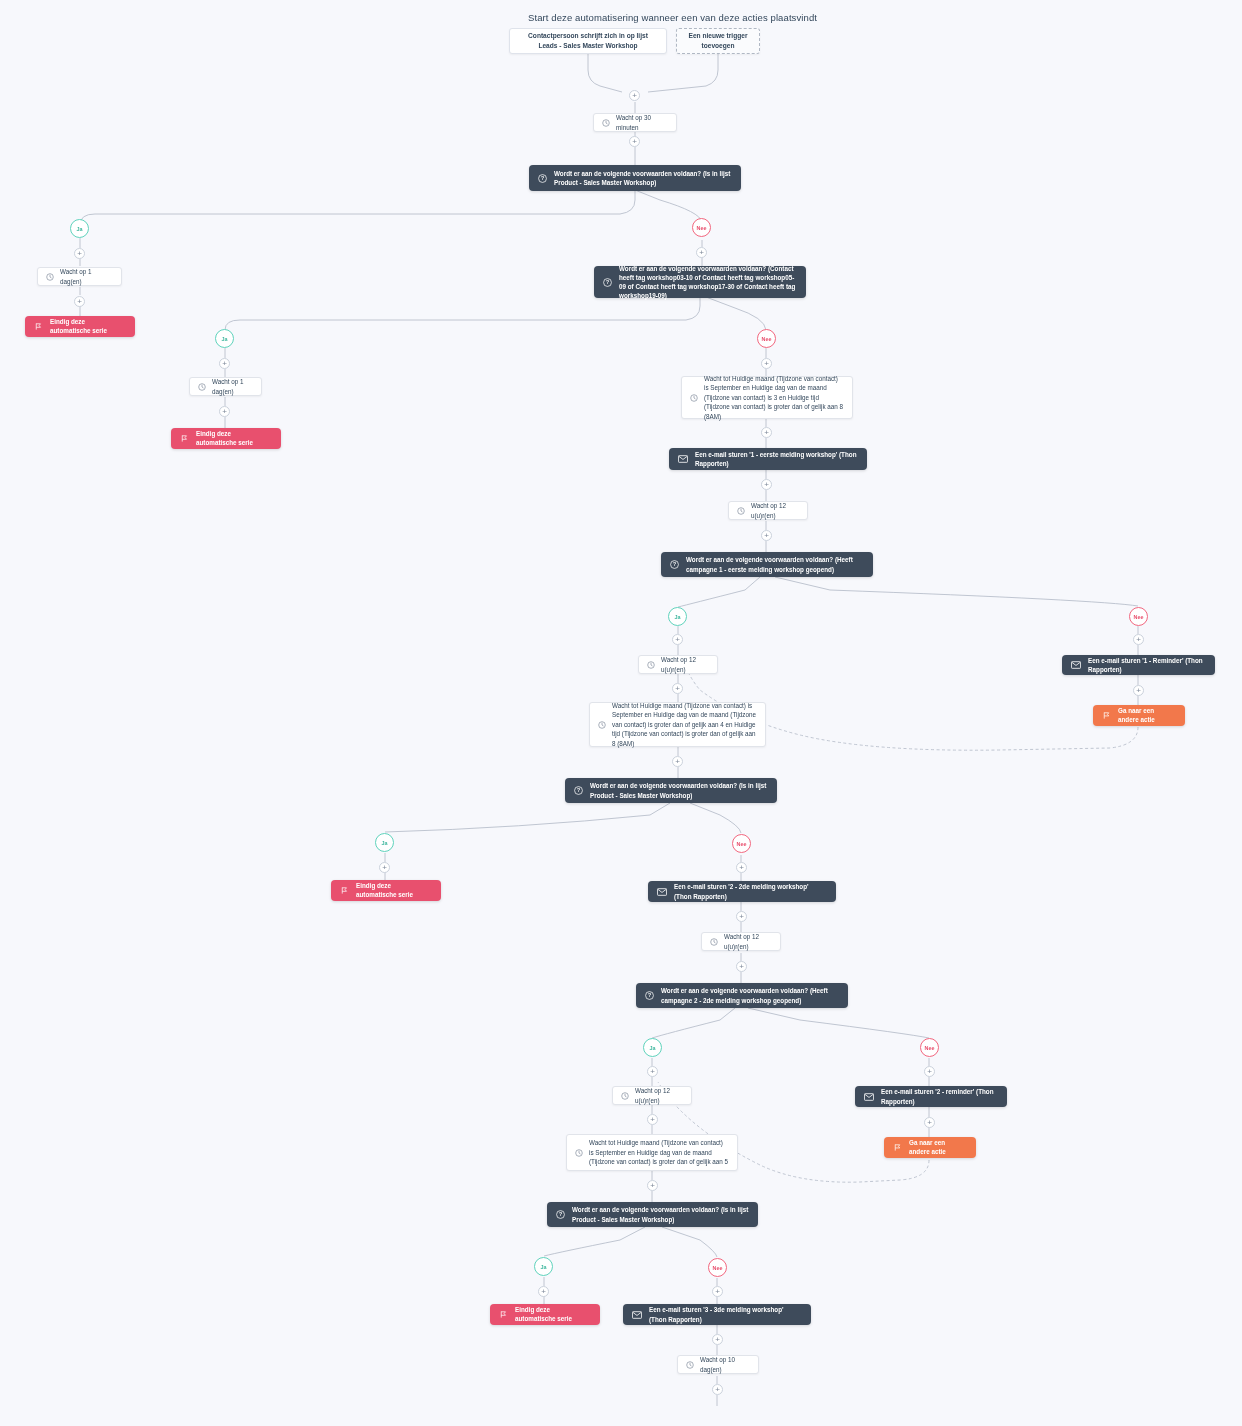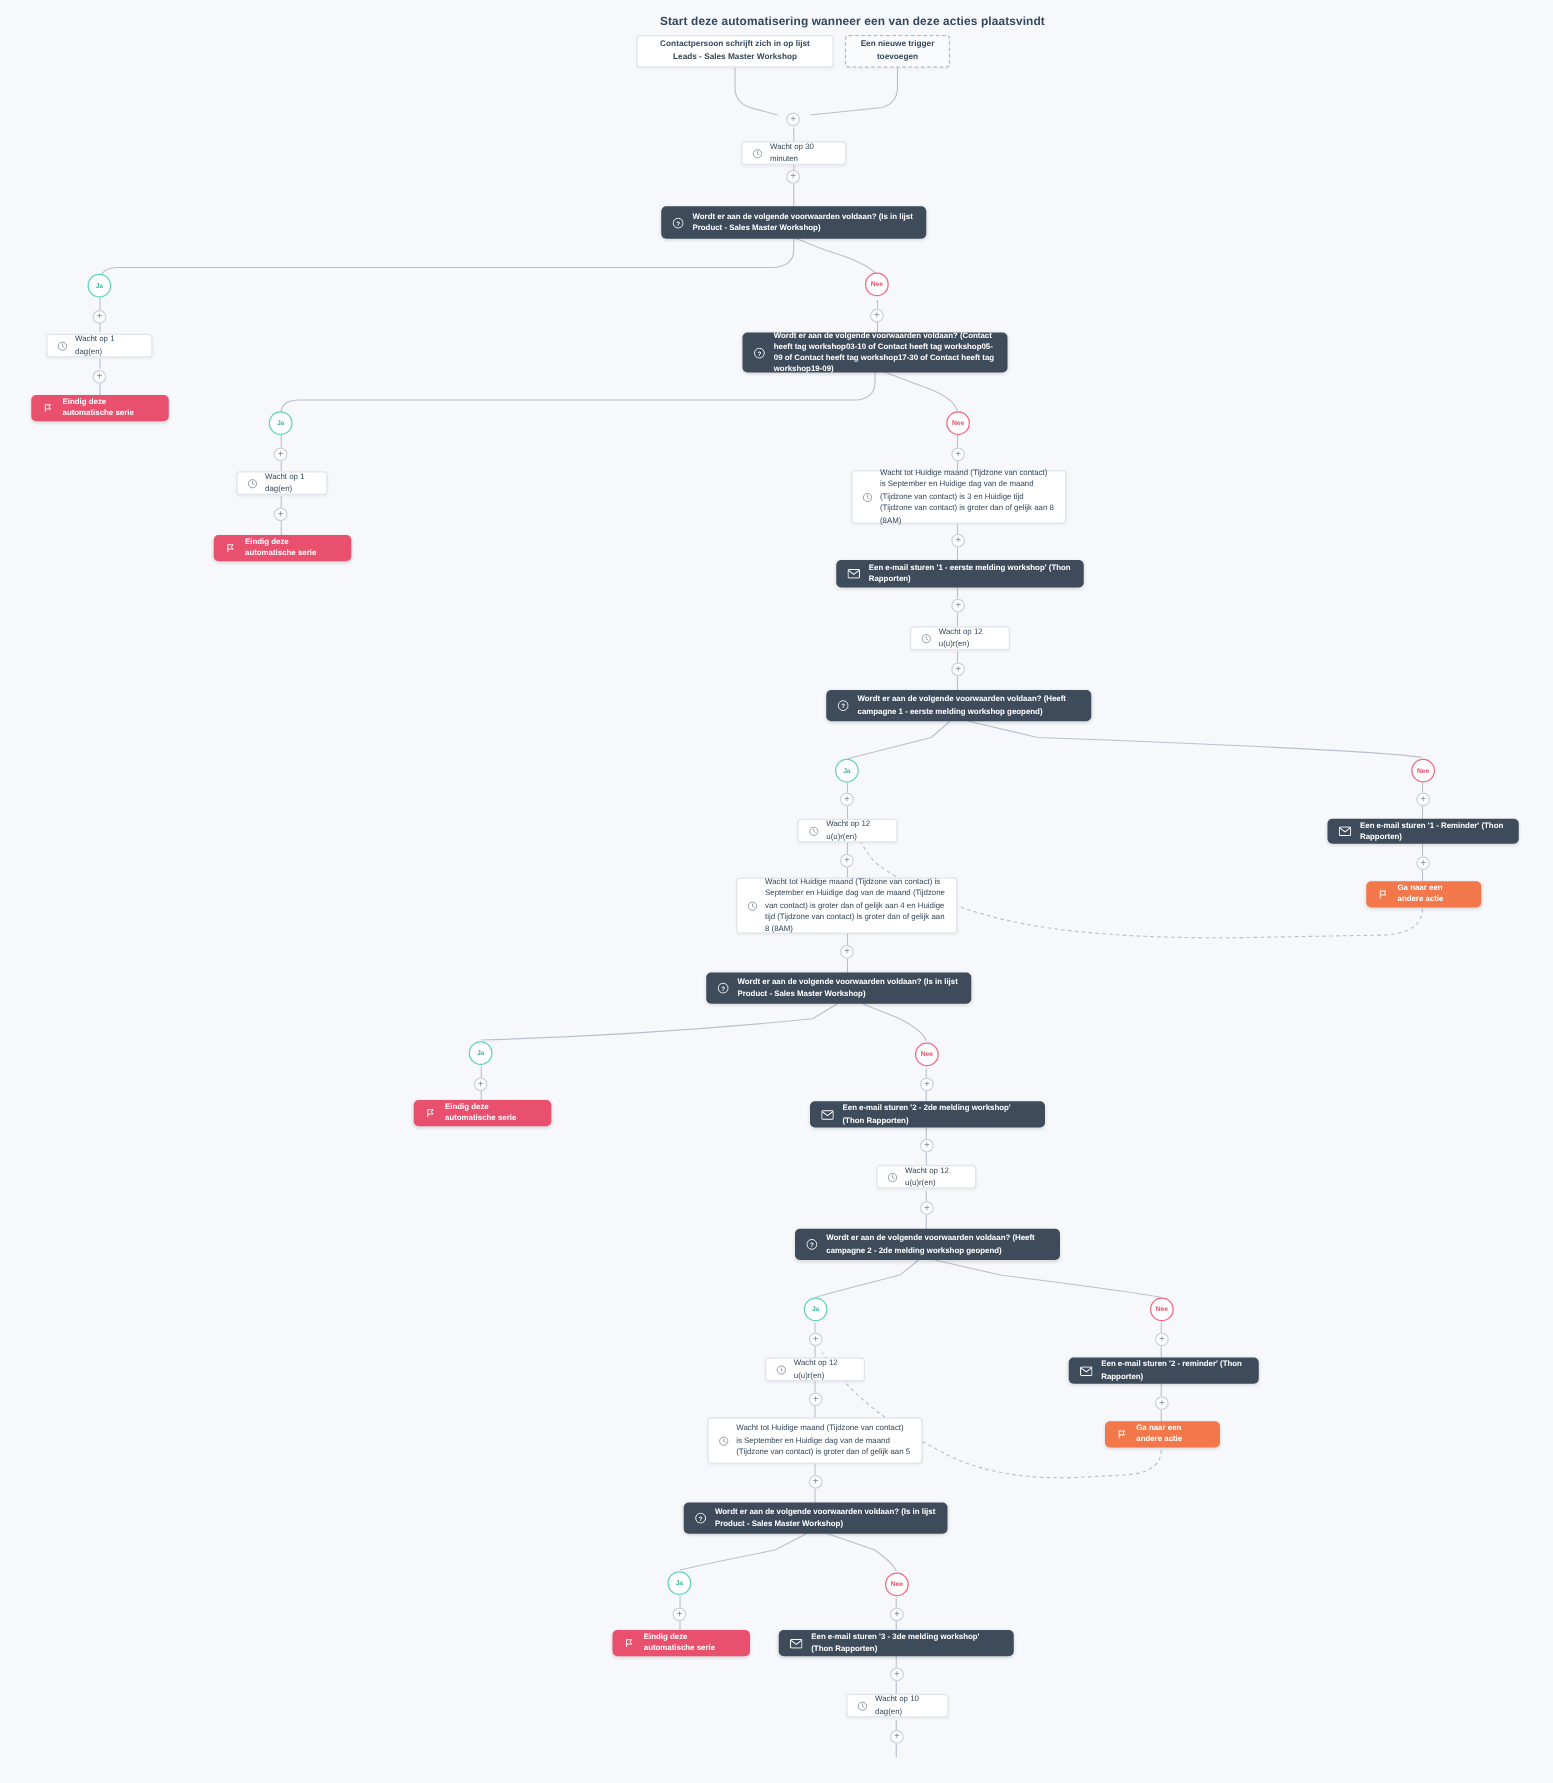--- a/index.html
+++ b/index.html
@@ -14,21 +14,21 @@
   }
   #canvas { position:absolute; inset:0; }
   svg.wires { position:absolute; left:0; top:0; width:1242px; height:1426px; pointer-events:none; }
   .node { position:absolute; }
 
   
   .headline {
     position:absolute;
     font-size:9.5px;
     color:#33475b;
-    font-weight:700;
+    font-weight:400;
     letter-spacing:.1px;
     white-space:nowrap;
   }
 
   
   .trigger {
     background:#ffffff;
     border:1px solid #dfe3eb;
     border-radius:3px;
     color:#33475b;

